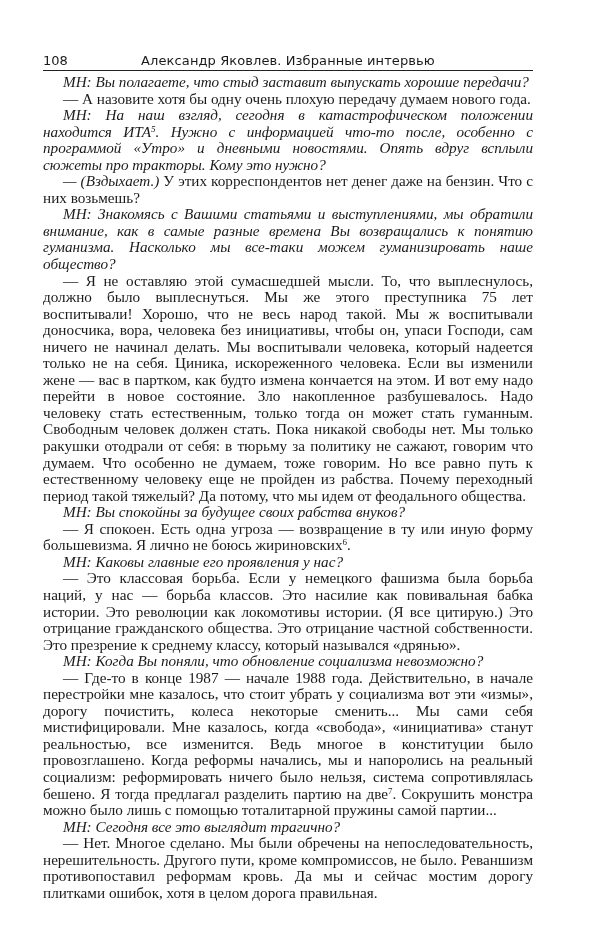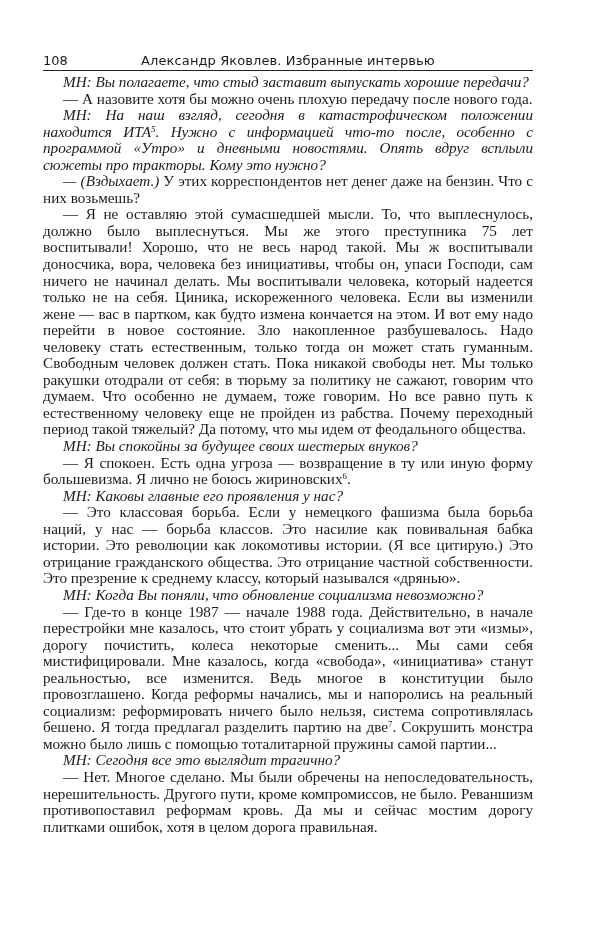--- a/index.html
+++ b/index.html
@@ -17,25 +17,26 @@
 <body>
 
 <div class="page">
   <div class="header">
     <span class="page-num">108</span>
     <span class="running-title">Александр Яковлев. Избранные интервью</span>
   </div>
 
   <div class="body">
     <p class="para q"><span>МН: Вы полагаете, что стыд заставит выпускать хорошие передачи?</span></p>
-    <p class="para"><span>— А назовите хотя бы можно очень плохую передачу после нового года.</span></p>
+    <p class="para"><span>— А назовите хотя бы одну очень плохую передачу думаем нового года.</span></p>
     <p class="para q"><span>МН: На наш взгляд, сегодня в катастрофическом положении находится ИТА</span><sup>5</sup><span>. Нужно с информацией что-то после, особенно с программой «Утро» и дневными новостями. Опять вдруг всплыли сюжеты про тракторы. Кому это нужно?</span></p>
     <p class="para"><i>— (Вздыхает.)</i><span> У этих корреспондентов нет денег даже на бензин. Что с них возьмешь?</span></p>
+    <p class="para q"><span>МН: Знакомясь с Вашими статьями и выступлениями, мы обратили внимание, как в самые разные времена Вы возвращались к понятию гуманизма. Насколько мы все-таки можем гуманизировать наше общество?</span></p>
     <p class="para"><span>— Я не оставляю этой сумасшедшей мысли. То, что выплеснулось, должно было выплеснуться. Мы же этого преступника 75 лет воспитывали! Хорошо, что не весь народ такой. Мы ж воспитывали доносчика, вора, человека без инициативы, чтобы он, упаси Господи, сам ничего не начинал делать. Мы воспитывали человека, который надеется только не на себя. Циника, искореженного человека. Если вы изменили жене — вас в партком, как будто измена кончается на этом. И вот ему надо перейти в новое состояние. Зло накопленное разбушевалось. Надо человеку стать естественным, только тогда он может стать гуманным. Свободным человек должен стать. Пока никакой свободы нет. Мы только ракушки отодрали от себя: в тюрьму за политику не сажают, говорим что думаем. Что особенно не думаем, тоже говорим. Но все равно путь к естественному человеку еще не пройден из рабства. Почему переходный период такой тяжелый? Да потому, что мы идем от феодального общества.</span></p>
-    <p class="para q"><span>МН: Вы спокойны за будущее своих шестерых внуков?</span></p>
+    <p class="para q"><span>МН: Вы спокойны за будущее своих рабства внуков?</span></p>
     <p class="para"><span>— Я спокоен. Есть одна угроза — возвращение в ту или иную форму большевизма. Я лично не боюсь жириновских</span><sup>6</sup><span>.</span></p>
     <p class="para q"><span>МН: Каковы главные его проявления у нас?</span></p>
     <p class="para"><span>— Это классовая борьба. Если у немецкого фашизма была борьба наций, у нас — борьба классов. Это насилие как повивальная бабка истории. Это революции как локомотивы истории. (Я все цитирую.) Это отрицание гражданского общества. Это отрицание частной собственности. Это презрение к среднему классу, который назывался «дрянью».</span></p>
     <p class="para q"><span>МН: Когда Вы поняли, что обновление социализма невозможно?</span></p>
     <p class="para"><span>— Где-то в конце 1987 — начале 1988 года. Действительно, в начале перестройки мне казалось, что стоит убрать у социализма вот эти «измы», дорогу почистить, колеса некоторые сменить... Мы сами себя мистифицировали. Мне казалось, когда «свобода», «инициатива» станут реальностью, все изменится. Ведь многое в конституции было провозглашено. Когда реформы начались, мы и напоролись на реальный социализм: реформировать ничего было нельзя, система сопротивлялась бешено. Я тогда предлагал разделить партию на две</span><sup>7</sup><span>. Сокрушить монстра можно было лишь с помощью тоталитарной пружины самой партии...</span></p>
     <p class="para q"><span>МН: Сегодня все это выглядит трагично?</span></p>
     <p class="para"><span>— Нет. Многое сделано. Мы были обречены на непоследовательность, нерешительность. Другого пути, кроме компромиссов, не было. Реваншизм противопоставил реформам кровь. Да мы и сейчас мостим дорогу плитками ошибок, хотя в целом дорога правильная.</span></p>
   </div>
 </div>
 

